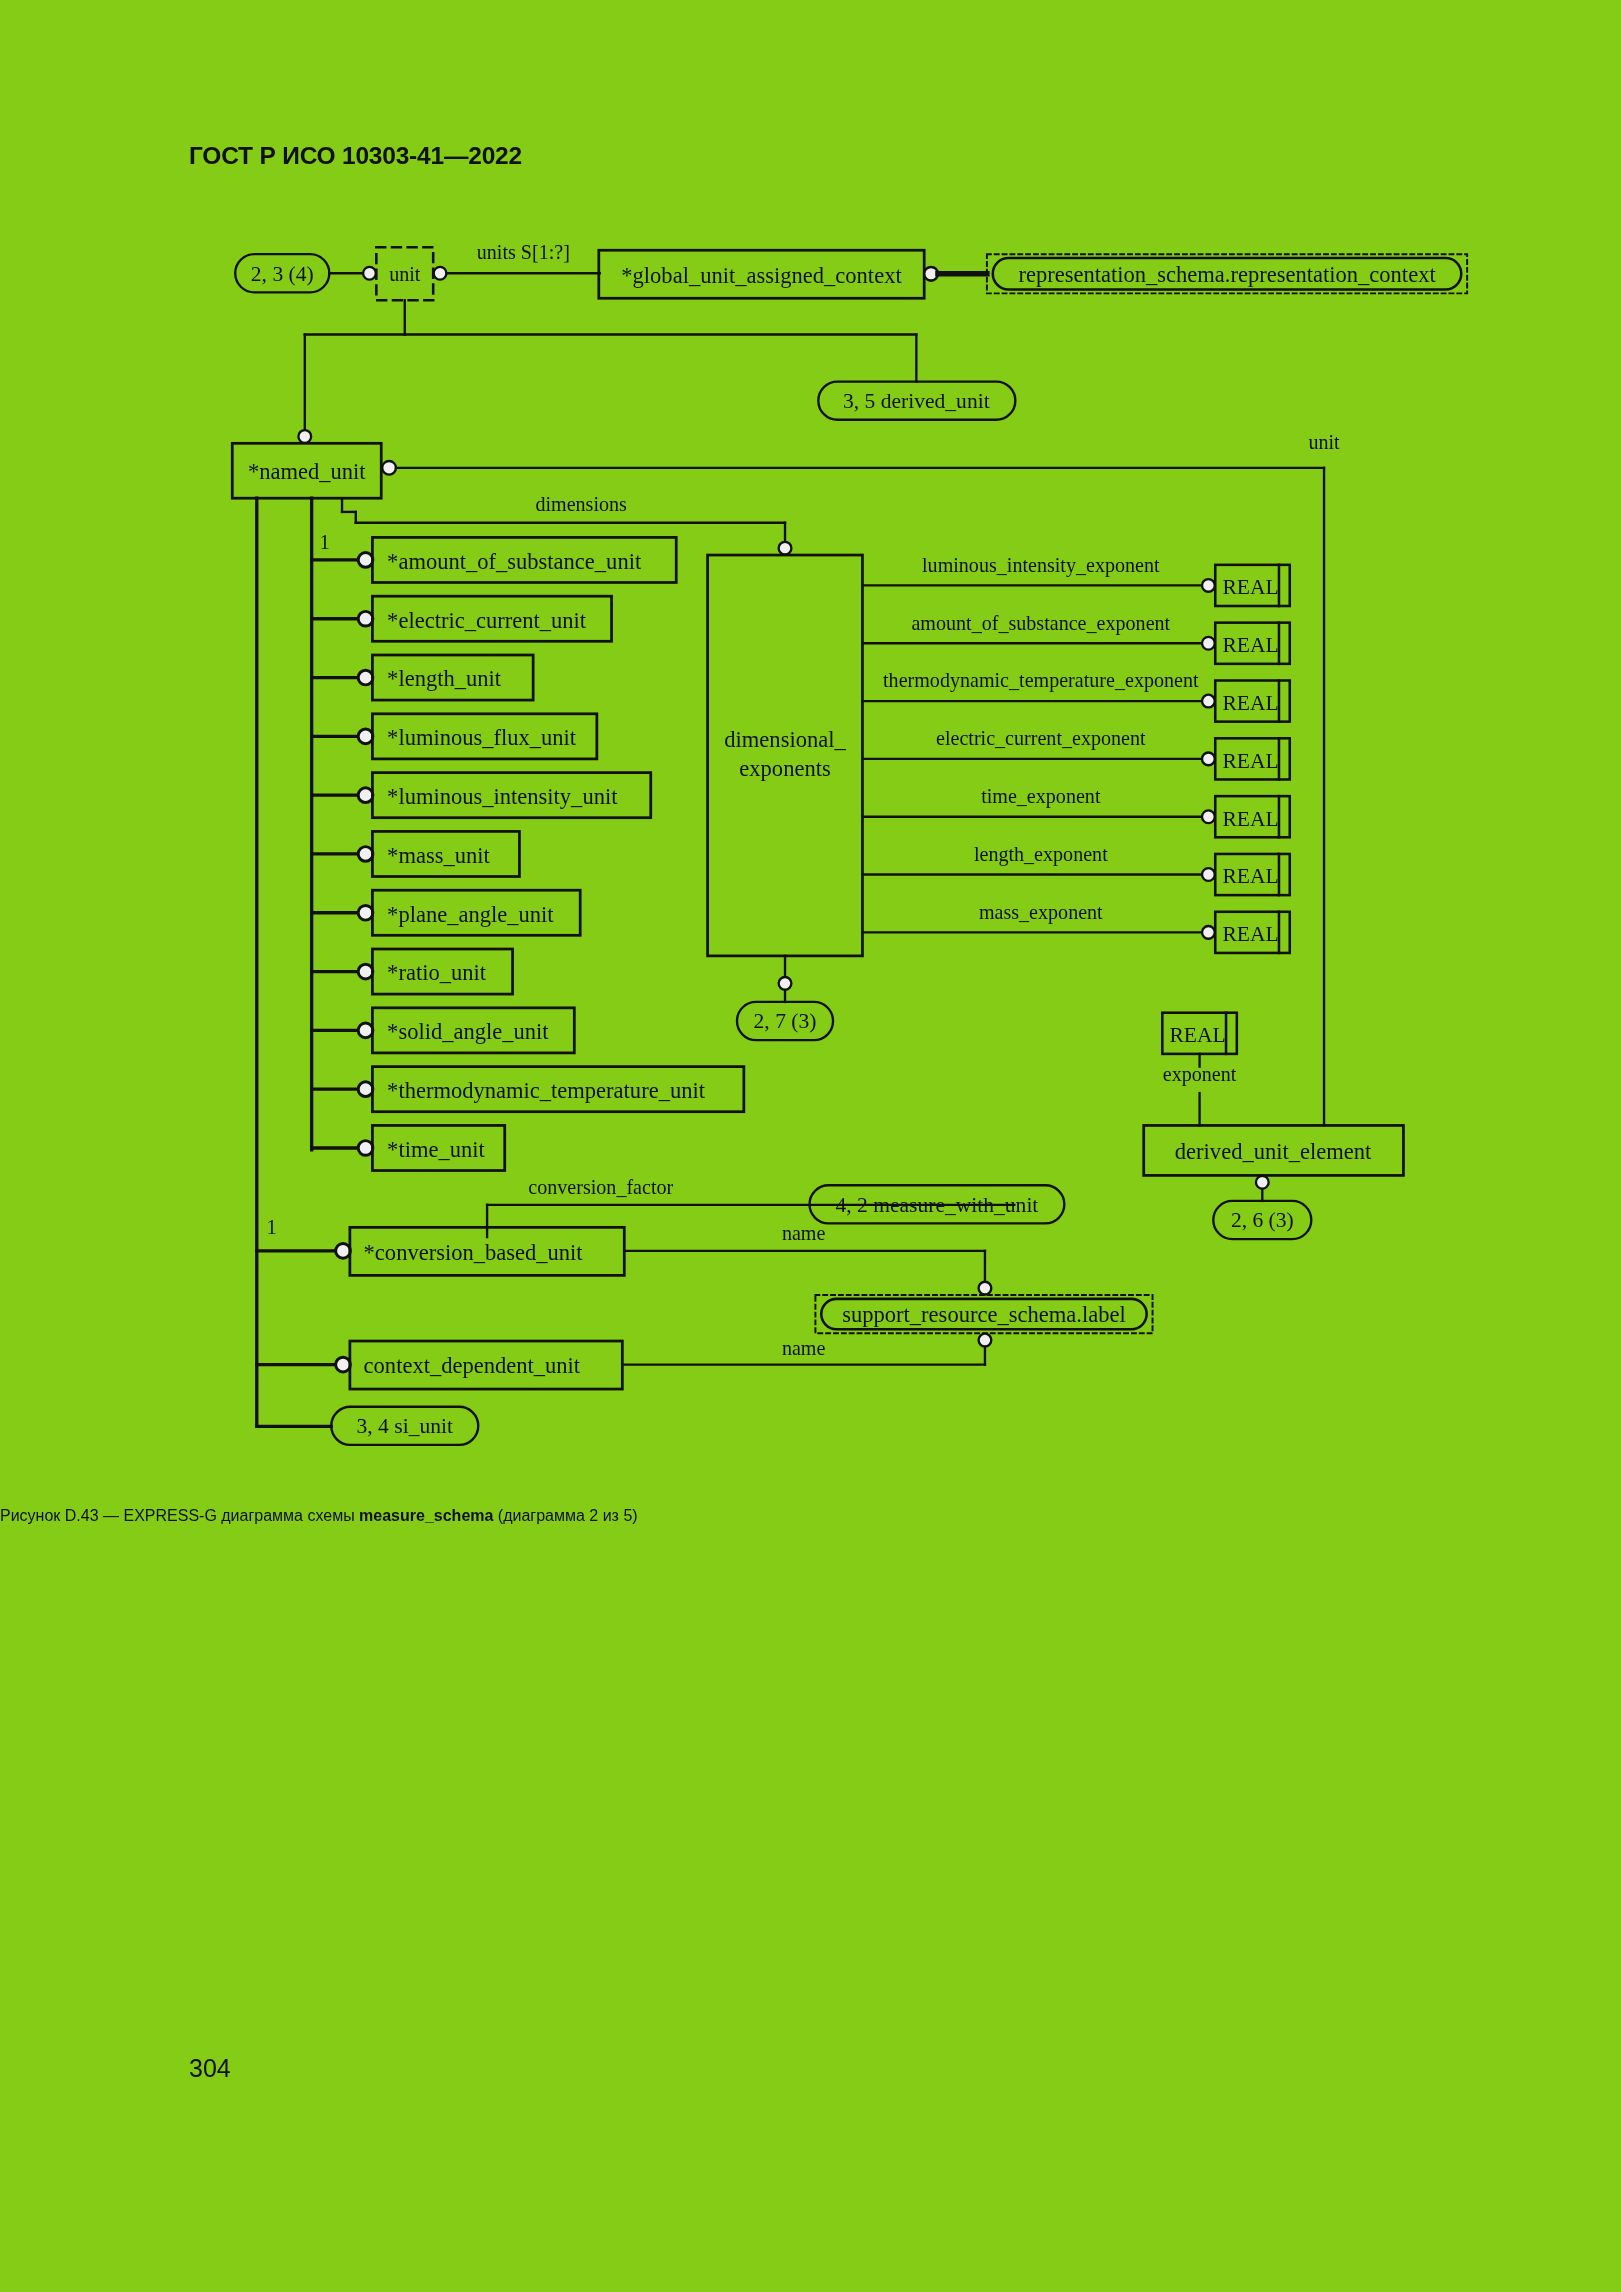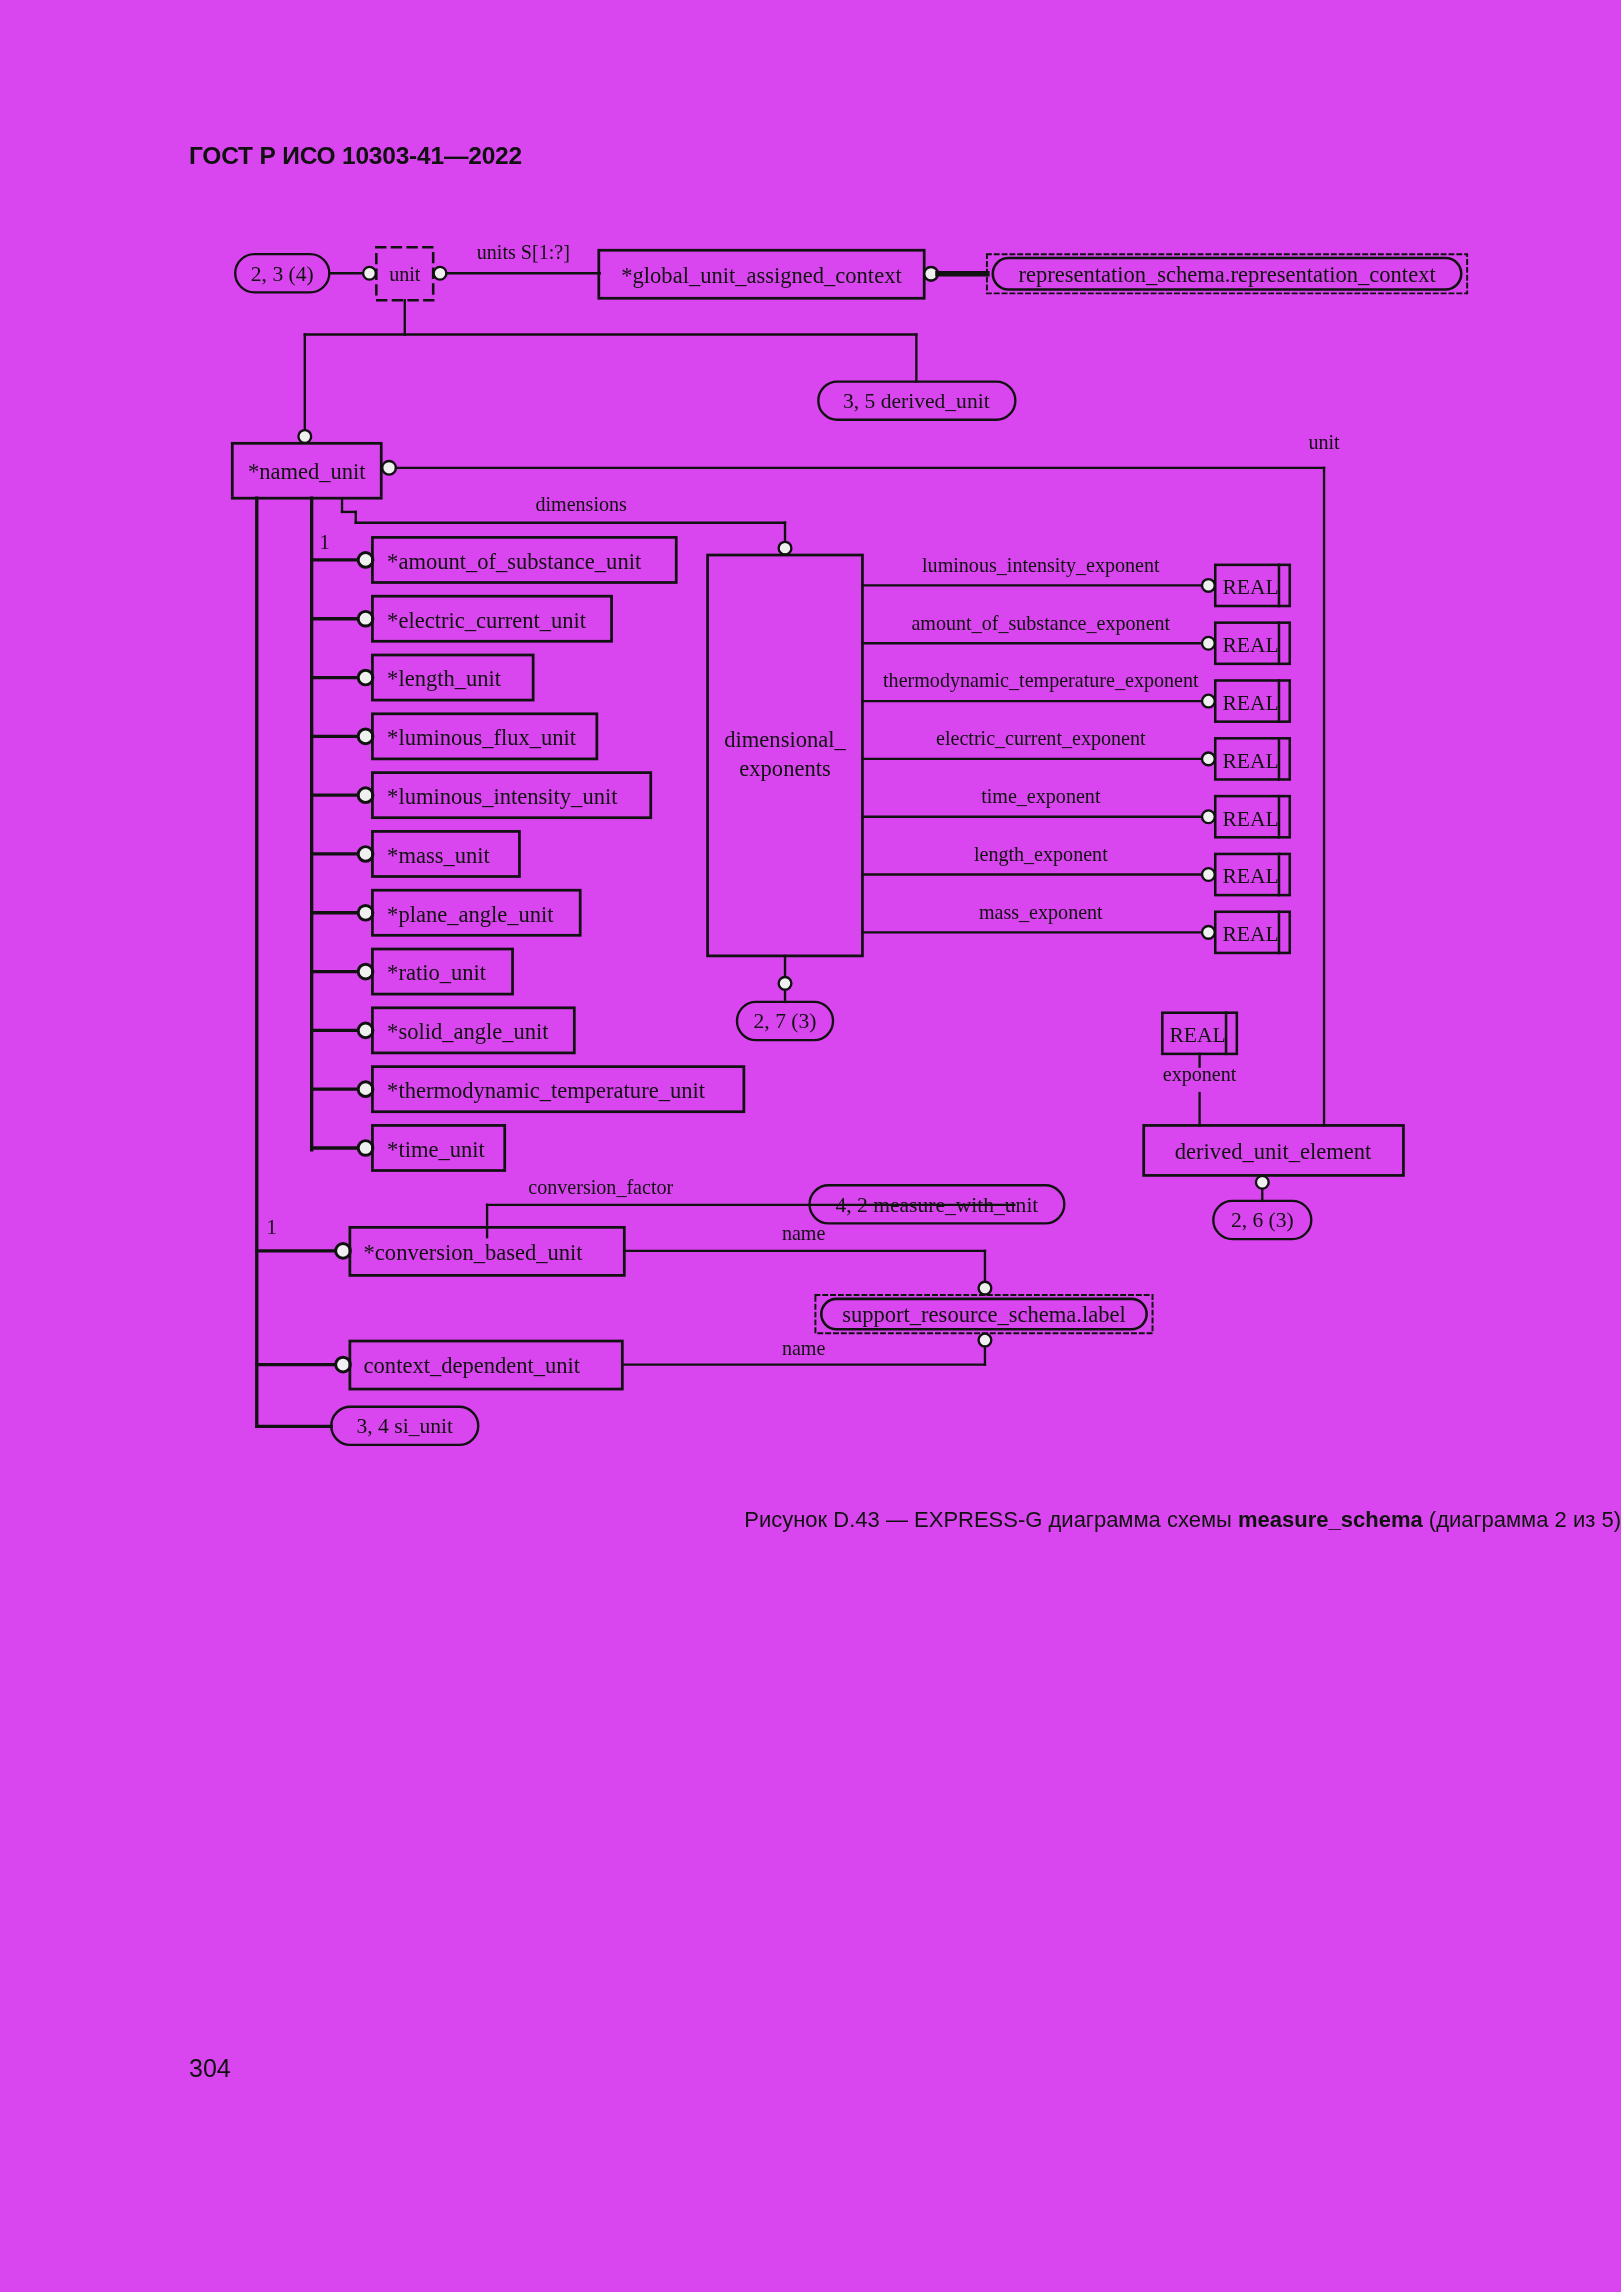--- a/index.html
+++ b/index.html
@@ -1,27 +1,27 @@
 <!DOCTYPE html>
 <html><head>
 <meta charset="utf-8">
 <style>
   html,body{margin:0;padding:0;background:#f0f0f0;}
   body{width:1621px;height:2293px;position:relative;
        font-family:"Liberation Serif",serif;color:#111;}
-  .page{position:absolute;inset:0;background:#d946ef;}
+  .page{position:absolute;inset:0;background:#84cc16;}
 
   
   .doc-title{position:absolute;left:189px;top:142px;
     font-family:"Liberation Sans",sans-serif;font-weight:bold;font-size:24.5px;
     letter-spacing:-0.2px;color:#111;white-space:nowrap;}
   .page-num{position:absolute;left:189px;top:2054px;
     font-family:"Liberation Sans",sans-serif;font-size:25px;color:#111;}
-  .caption{position:absolute;left:0;right:0;top:1507px;text-align:right;
-    font-family:"Liberation Sans",sans-serif;font-size:22px;color:#111;}
+  .caption{position:absolute;left:0;right:0;top:1507px;text-align:left;
+    font-family:"Liberation Sans",sans-serif;font-size:16px;color:#111;}
   .caption b{font-weight:bold;}
 
   
   svg.diagram{position:absolute;left:0;top:0;width:1621px;height:2293px;
     overflow:visible;}
   svg text{font-family:"Liberation Serif",serif;fill:#111;}
   .lbl{font-size:20.5px;}
   .boxtext{font-size:23px;}
   .realtext{font-size:22px;}
   .pgref{font-size:22px;}

